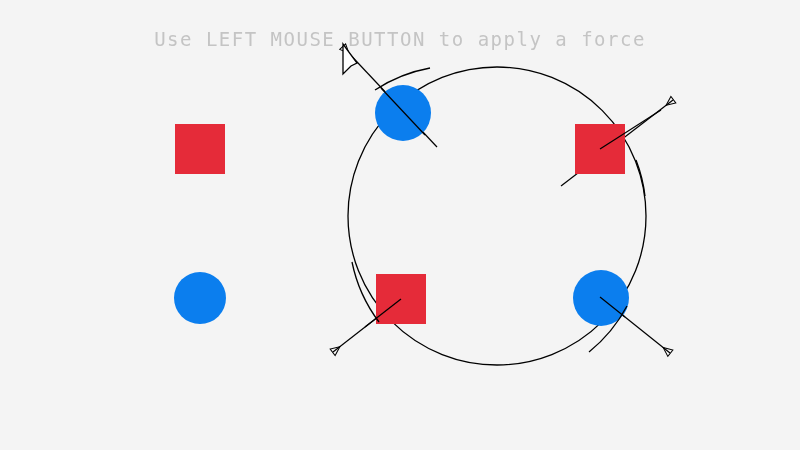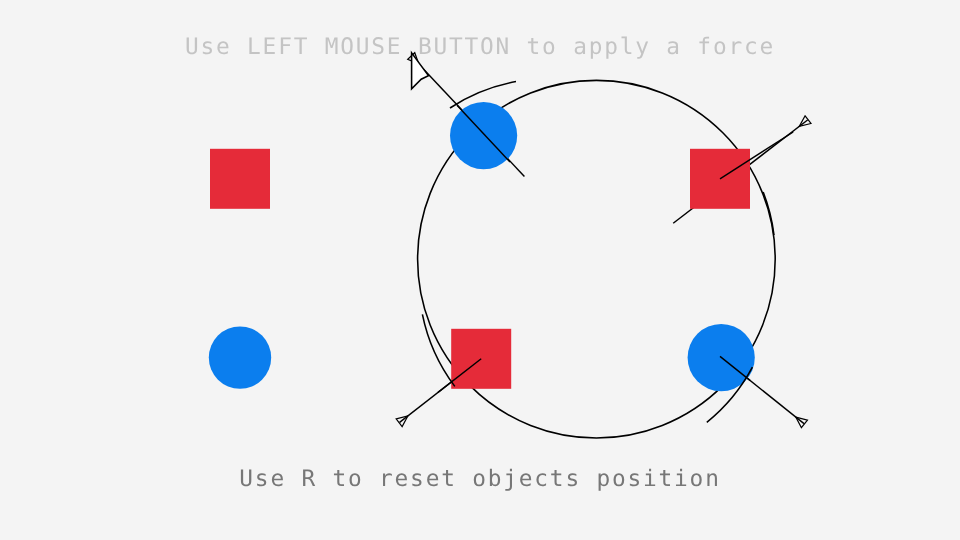--- a/index.html
+++ b/index.html
@@ -94,15 +94,14 @@
     <path d="M 352 262 A 149 149 0 0 0 379 322" fill="none" stroke="#000000" stroke-width="1.3"></path>
     <path d="M 627 306 A 149 149 0 0 1 589 352" fill="none" stroke="#000000" stroke-width="1.3"></path>
 
     <g>
       <path d="M 343 44 L 343 74 L 351 66 L 357 63 Z" fill="#ffffff" stroke="#000000" stroke-width="1.3" stroke-linejoin="miter"></path>
     </g>
   </svg>
 
   <div class="hint-text" id="hint-top" style="color: rgb(196, 196, 196);">Use LEFT MOUSE BUTTON to apply a force</div>
 
-  <div class="hint-text" id="hint-bottom" style="color: rgb(119, 119, 119);">Use R to reset objects position</div>
 
 </div>
 
 </body></html>

